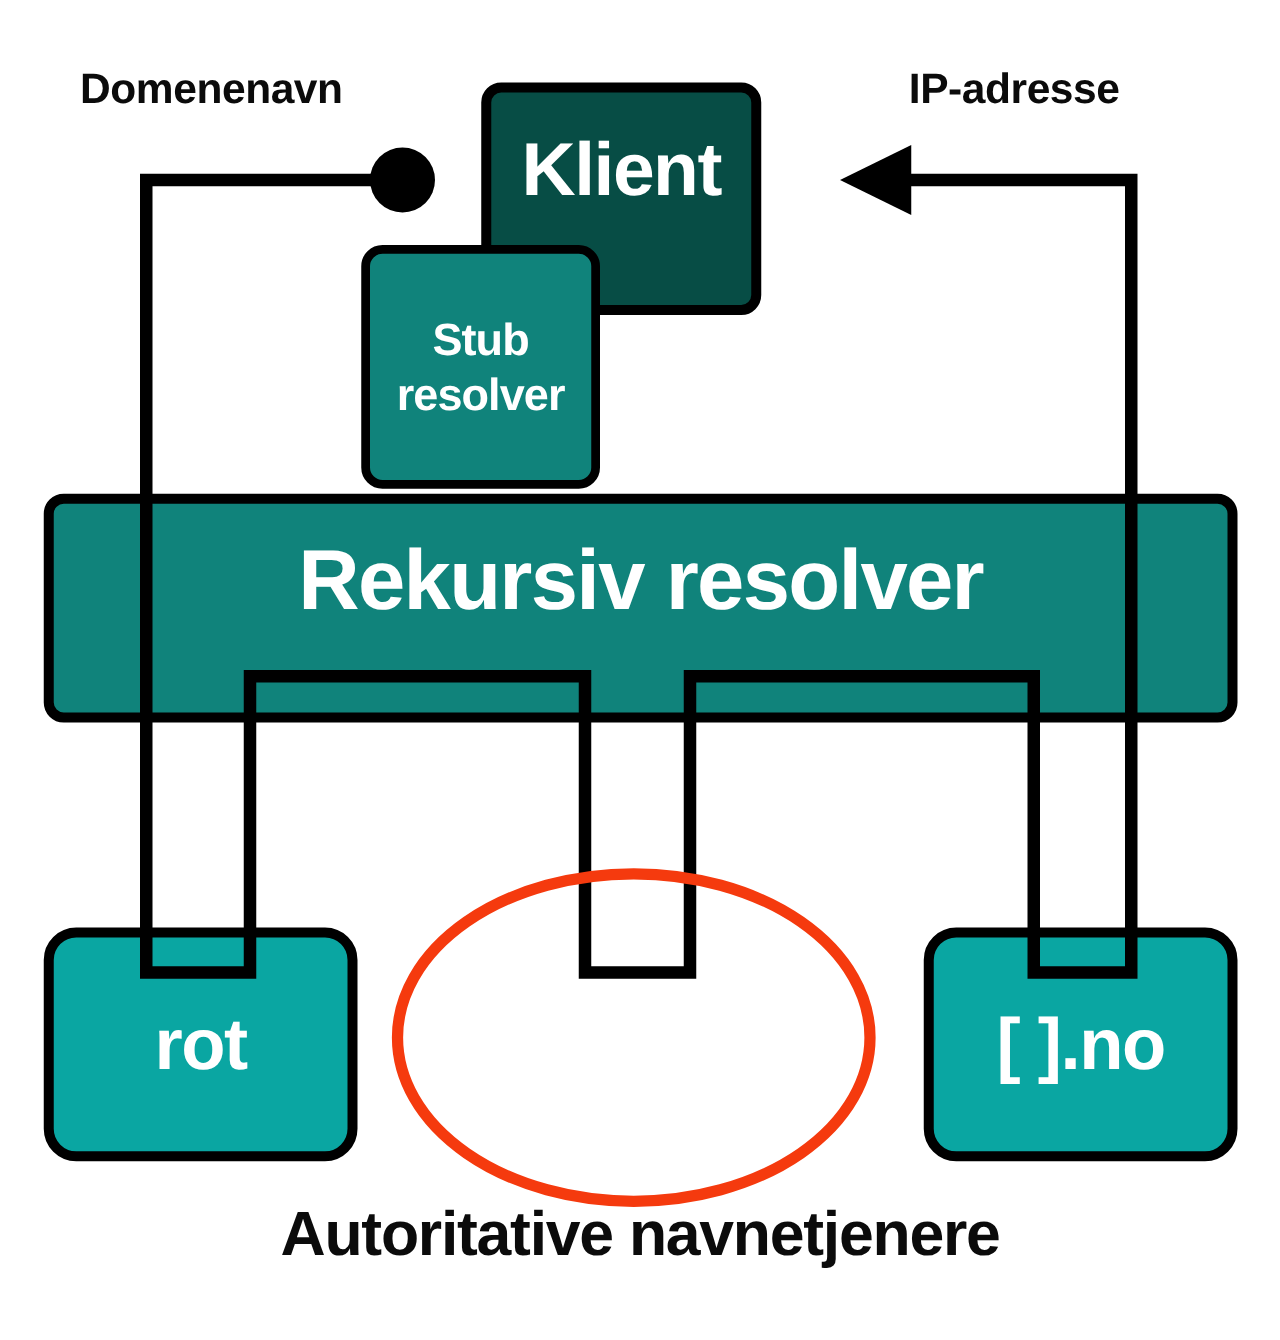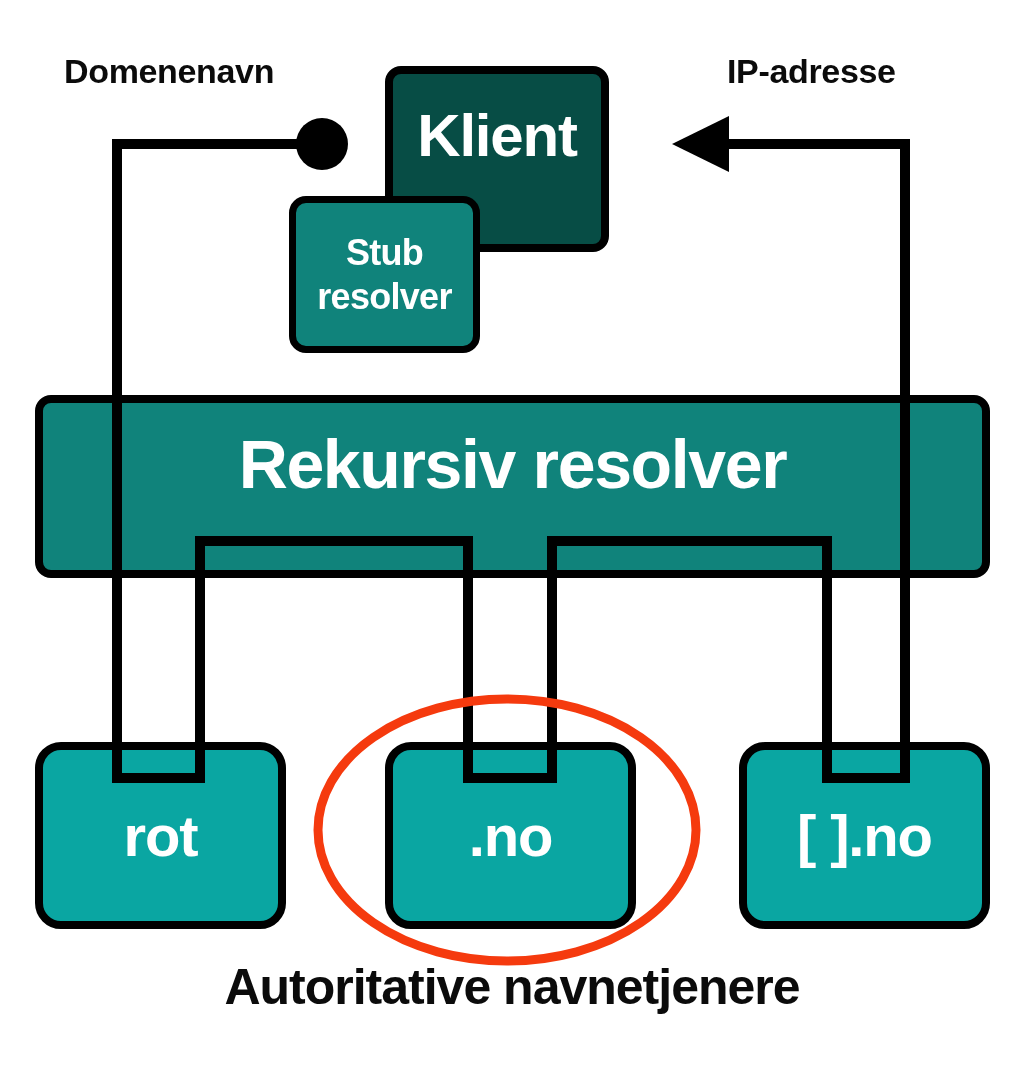--- a/index.html
+++ b/index.html
@@ -29,21 +29,21 @@
     letter-spacing: -0.02em;
   }
   .node-client {
     left: 385px; top: 66px; width: 224px; height: 186px;
     background: var(--client-fill);
     font-size: 60px;
     padding-bottom: 48px;
     z-index: 1;
   }
   .node-stub {
-    left: 289px; top: 196px; width: 191px; height: 157px;
+    left: 289px; top: 196px; width: 191px; height: 195px;
     background: var(--resolver-fill);
     border-width: 7px;
     border-radius: 17px;
     font-size: 36px;
     line-height: 1.22;
     padding: 0 6px;
     z-index: 2;
   }
   .node-recursive {
     left: 35px; top: 395px; width: 955px; height: 183px;
@@ -110,21 +110,20 @@
   <div class="label label-auth">Autoritative navnetjenere</div>
 
   <div class="node node-client">Klient</div>
 
   <div class="node node-stub">Stub resolver</div>
 
   <div class="node node-recursive">Rekursiv resolver</div>
 
   <div class="node node-server node-root">rot</div>
 
-  <div class="node node-server node-no">.no</div>
 
   <div class="node node-server node-bracket">[ ].no</div>
 
   <svg class="overlay" width="1024" height="1072" viewBox="0 0 1024 1072">
     <path class="connector-path" d="M 322 144 H 117 V 778 H 200 V 541 H 468 V 778 H 552 V 541 H 827 V 778 H 905 V 144 H 726"></path>
     <circle class="origin-dot" cx="322" cy="144" r="26"></circle>
     <polygon class="arrow-head" points="672,144 729,116 729,172"></polygon>
     <ellipse class="highlight-ellipse" cx="507" cy="830" rx="189" ry="131"></ellipse>
   </svg>
 

